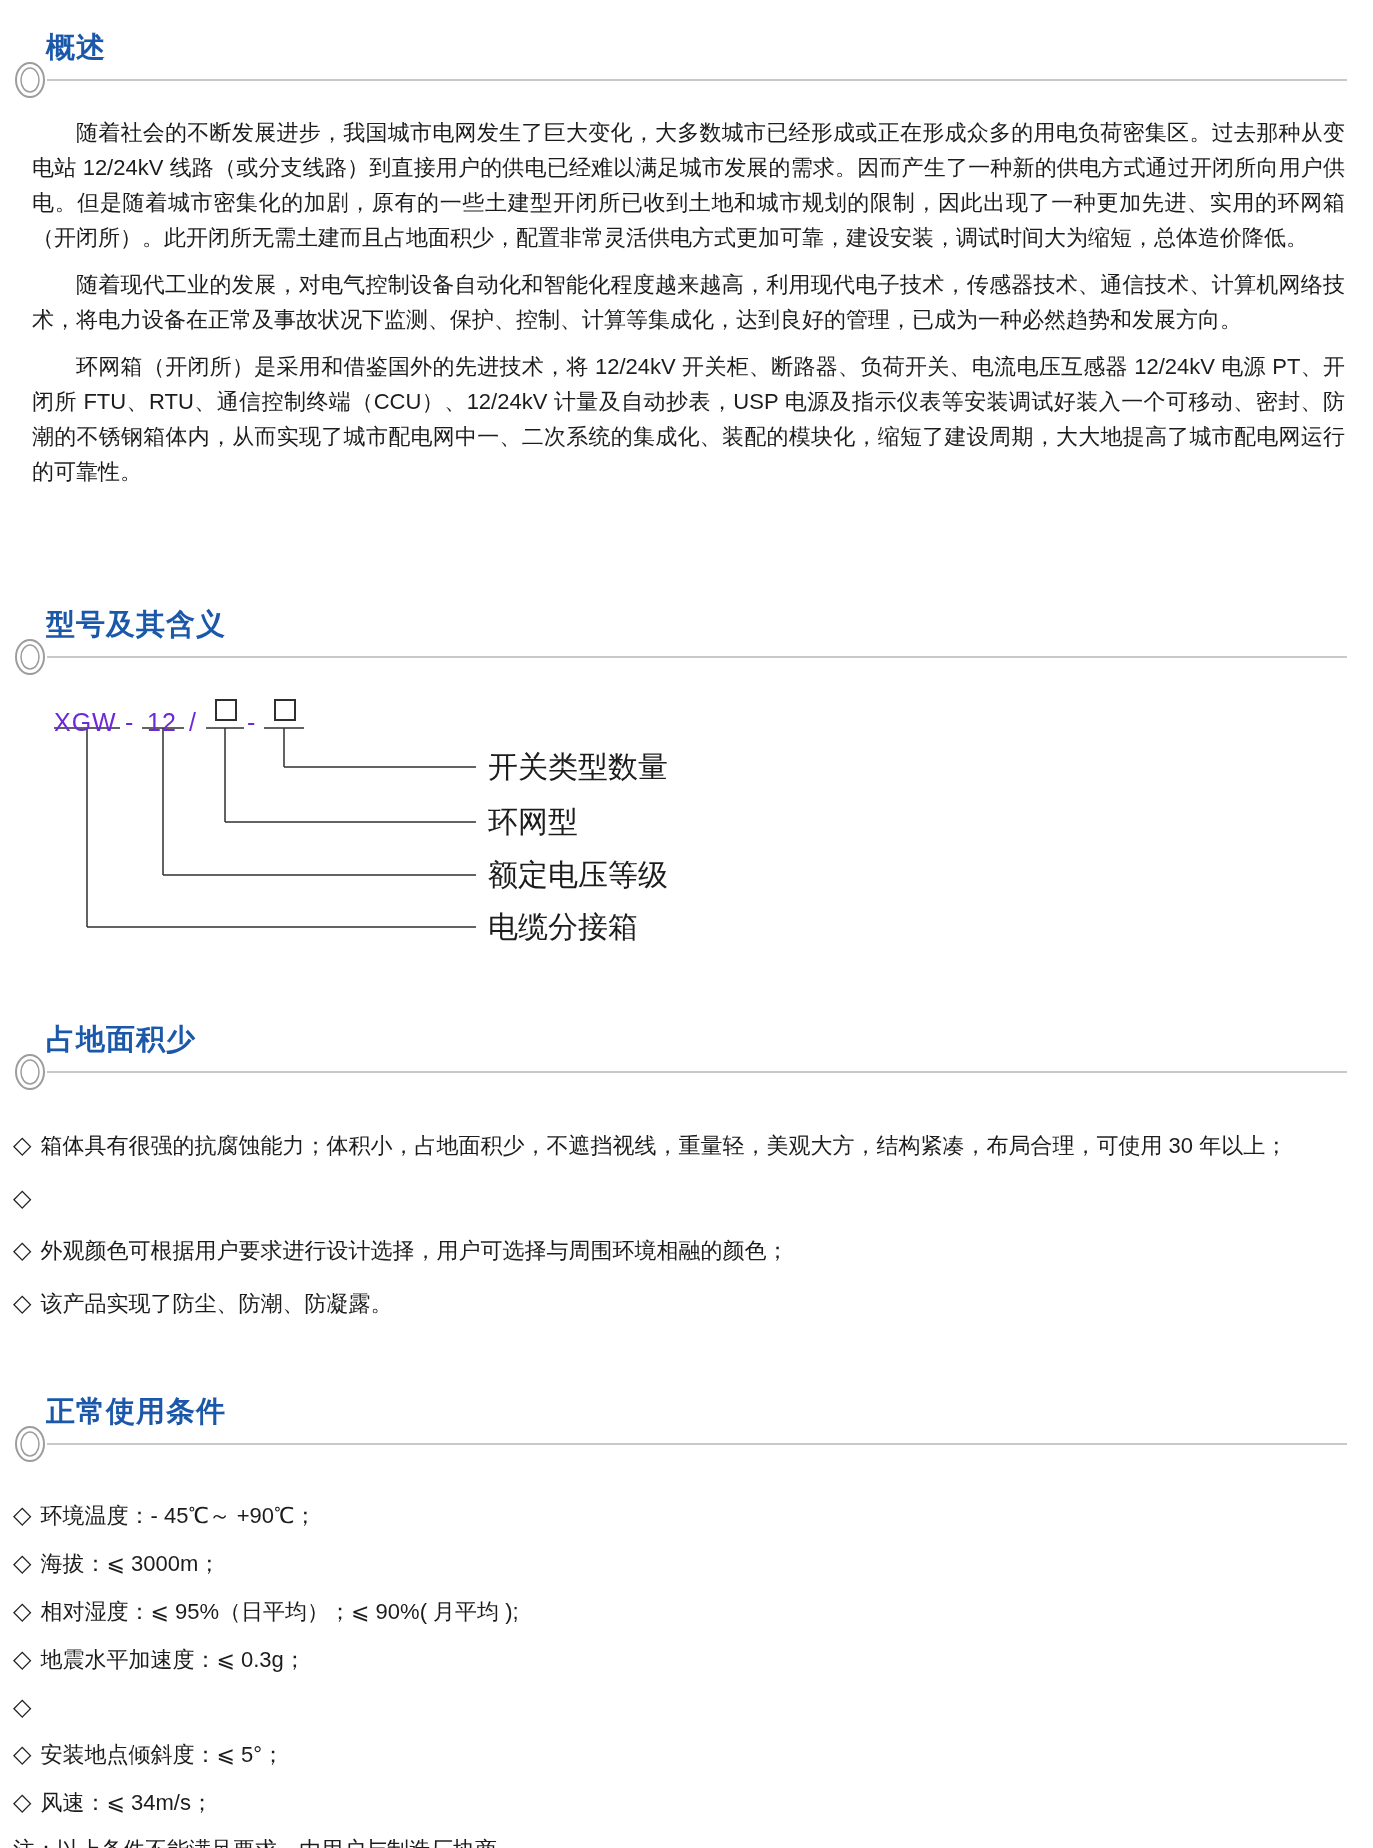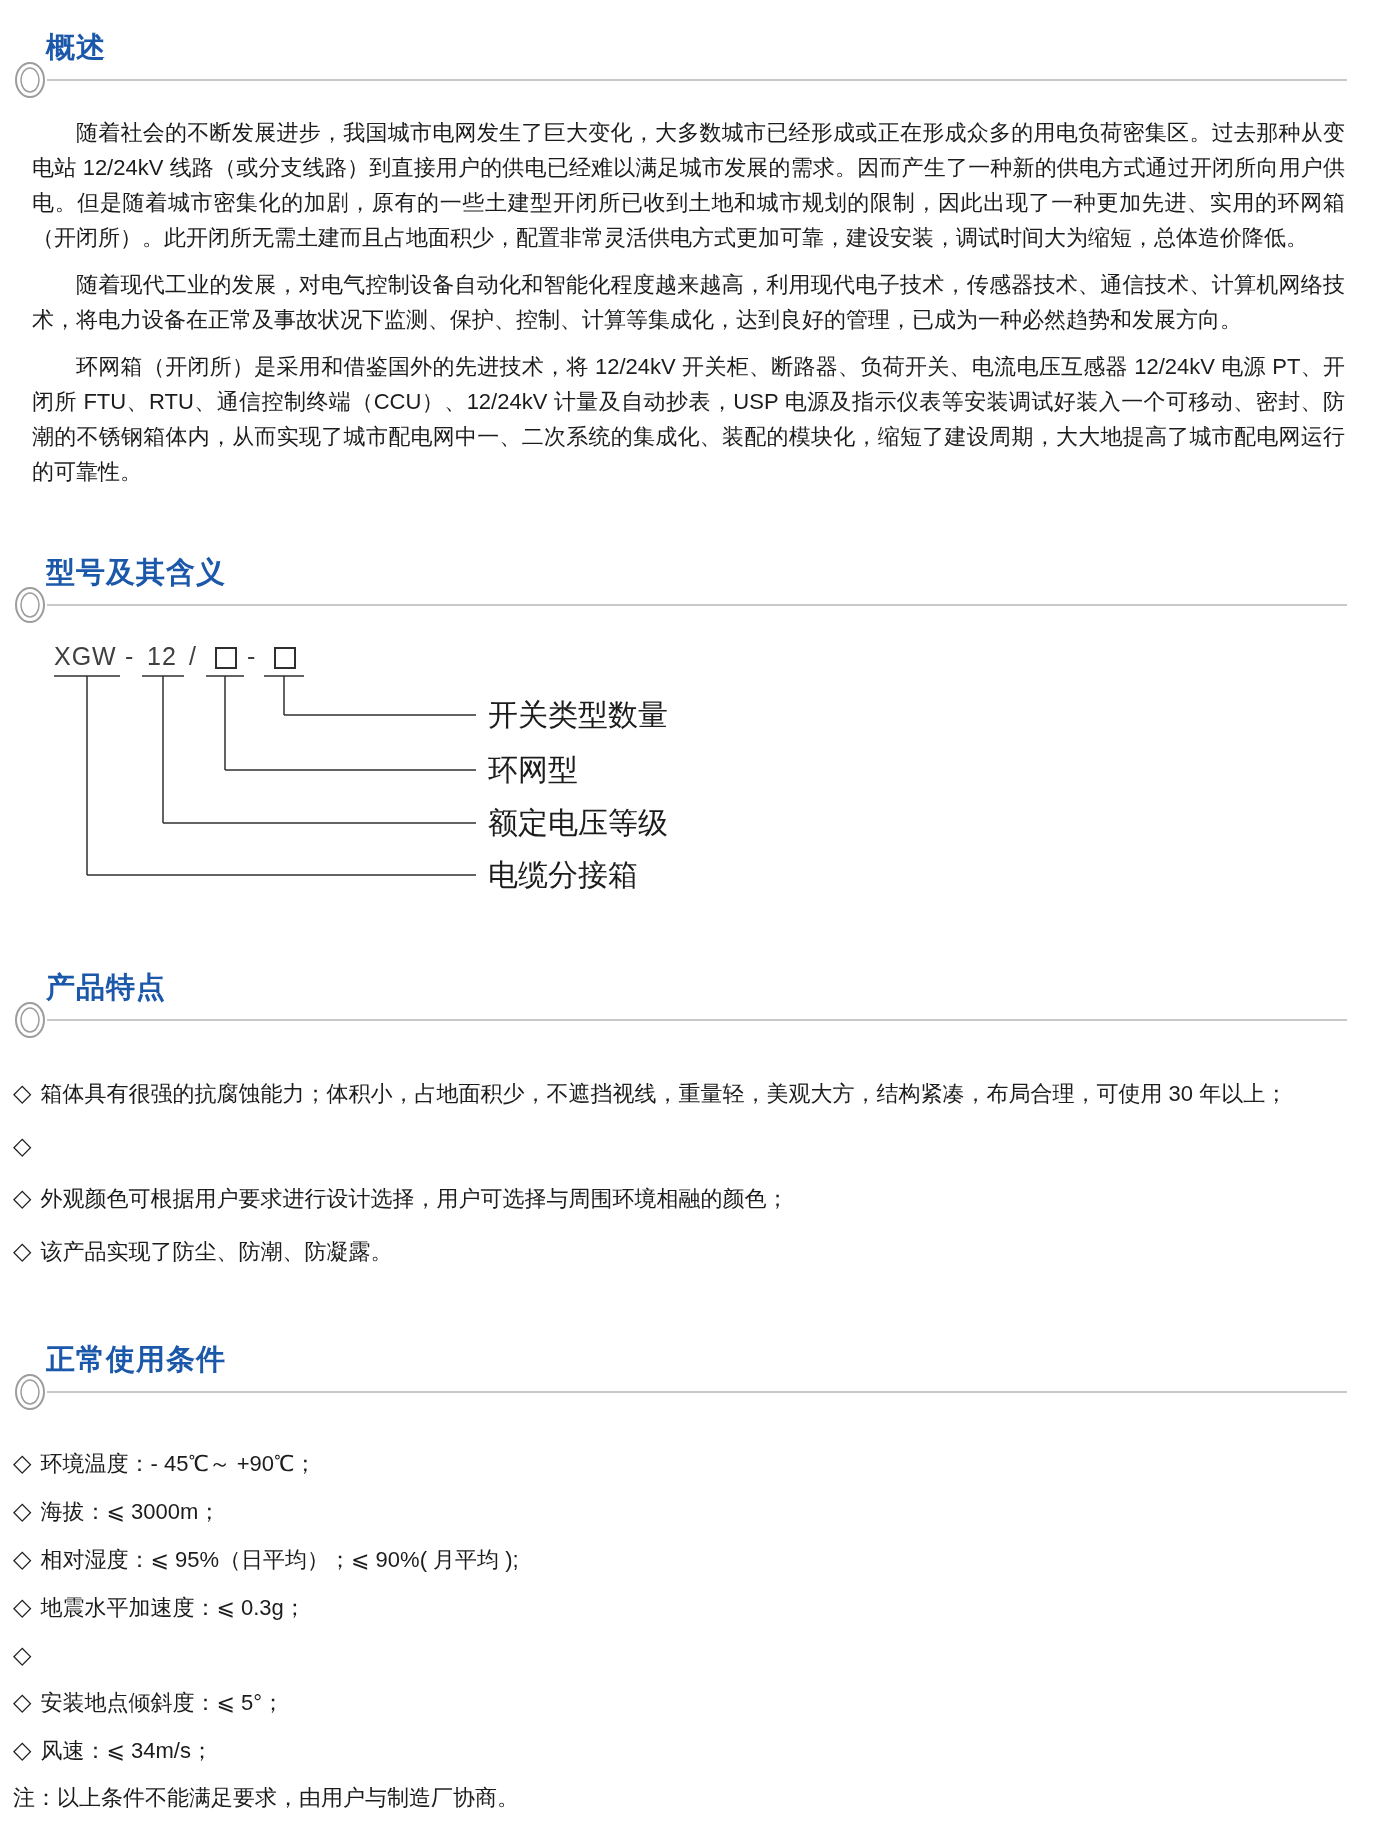--- a/index.html
+++ b/index.html
@@ -32,28 +32,28 @@
   #sec-overview{padding-top:28px;}
   .paras{margin:14px 16px 0 20px;}
   .paras p{
     margin:12px;
     font-size:22px;
     line-height:35px;
     text-align:justify;
     text-indent:2em;
   }
   
-  #sec-model{margin-top:64px;}
+  #sec-model{margin-top:116px;}
   .diagram{position:relative;height:264px;margin-top:16px;}
   .diagram svg.lines{position:absolute;left:0;top:0;}
   .m-part{
-    position:absolute;top:0;
+    position:absolute;top:14px;
     font-size:25px;
     line-height:28px;
-    color:#404040;
+    color:#6d28d9;
     letter-spacing:1px;
   }
   .m-box{
     position:absolute;top:5px;
     width:18px;height:18px;
     border:2px solid #2f2f2f;
     background:#fff;
   }
   .m-label{
     position:absolute;left:488px;
@@ -133,21 +133,21 @@
       <span class="m-box" style="left:274px"></span>
 
       <span class="m-label" style="top:59px">开关类型数量</span>
       <span class="m-label" style="top:114px">环网型</span>
       <span class="m-label" style="top:167px">额定电压等级</span>
       <span class="m-label" style="top:219px">电缆分接箱</span>
     </div>
   </section>
 
   <section id="sec-features">
-    <h2 class="sec-title">产品特点</h2>
+    <h2 class="sec-title">占地面积少</h2>
     <div class="rule-row">
       <svg class="marker-svg" width="36" height="42" viewBox="0 0 36 42">
         <ellipse cx="18" cy="21" rx="14" ry="17" fill="none" stroke="#9d9d9d" stroke-width="2"></ellipse>
         <ellipse cx="18" cy="21" rx="9" ry="12" fill="none" stroke="#9d9d9d" stroke-width="1.5"></ellipse>
       </svg>
       <div class="rule"></div>
     </div>
     <ul class="blist">
       <li>
           <span class="dm">◇</span>

